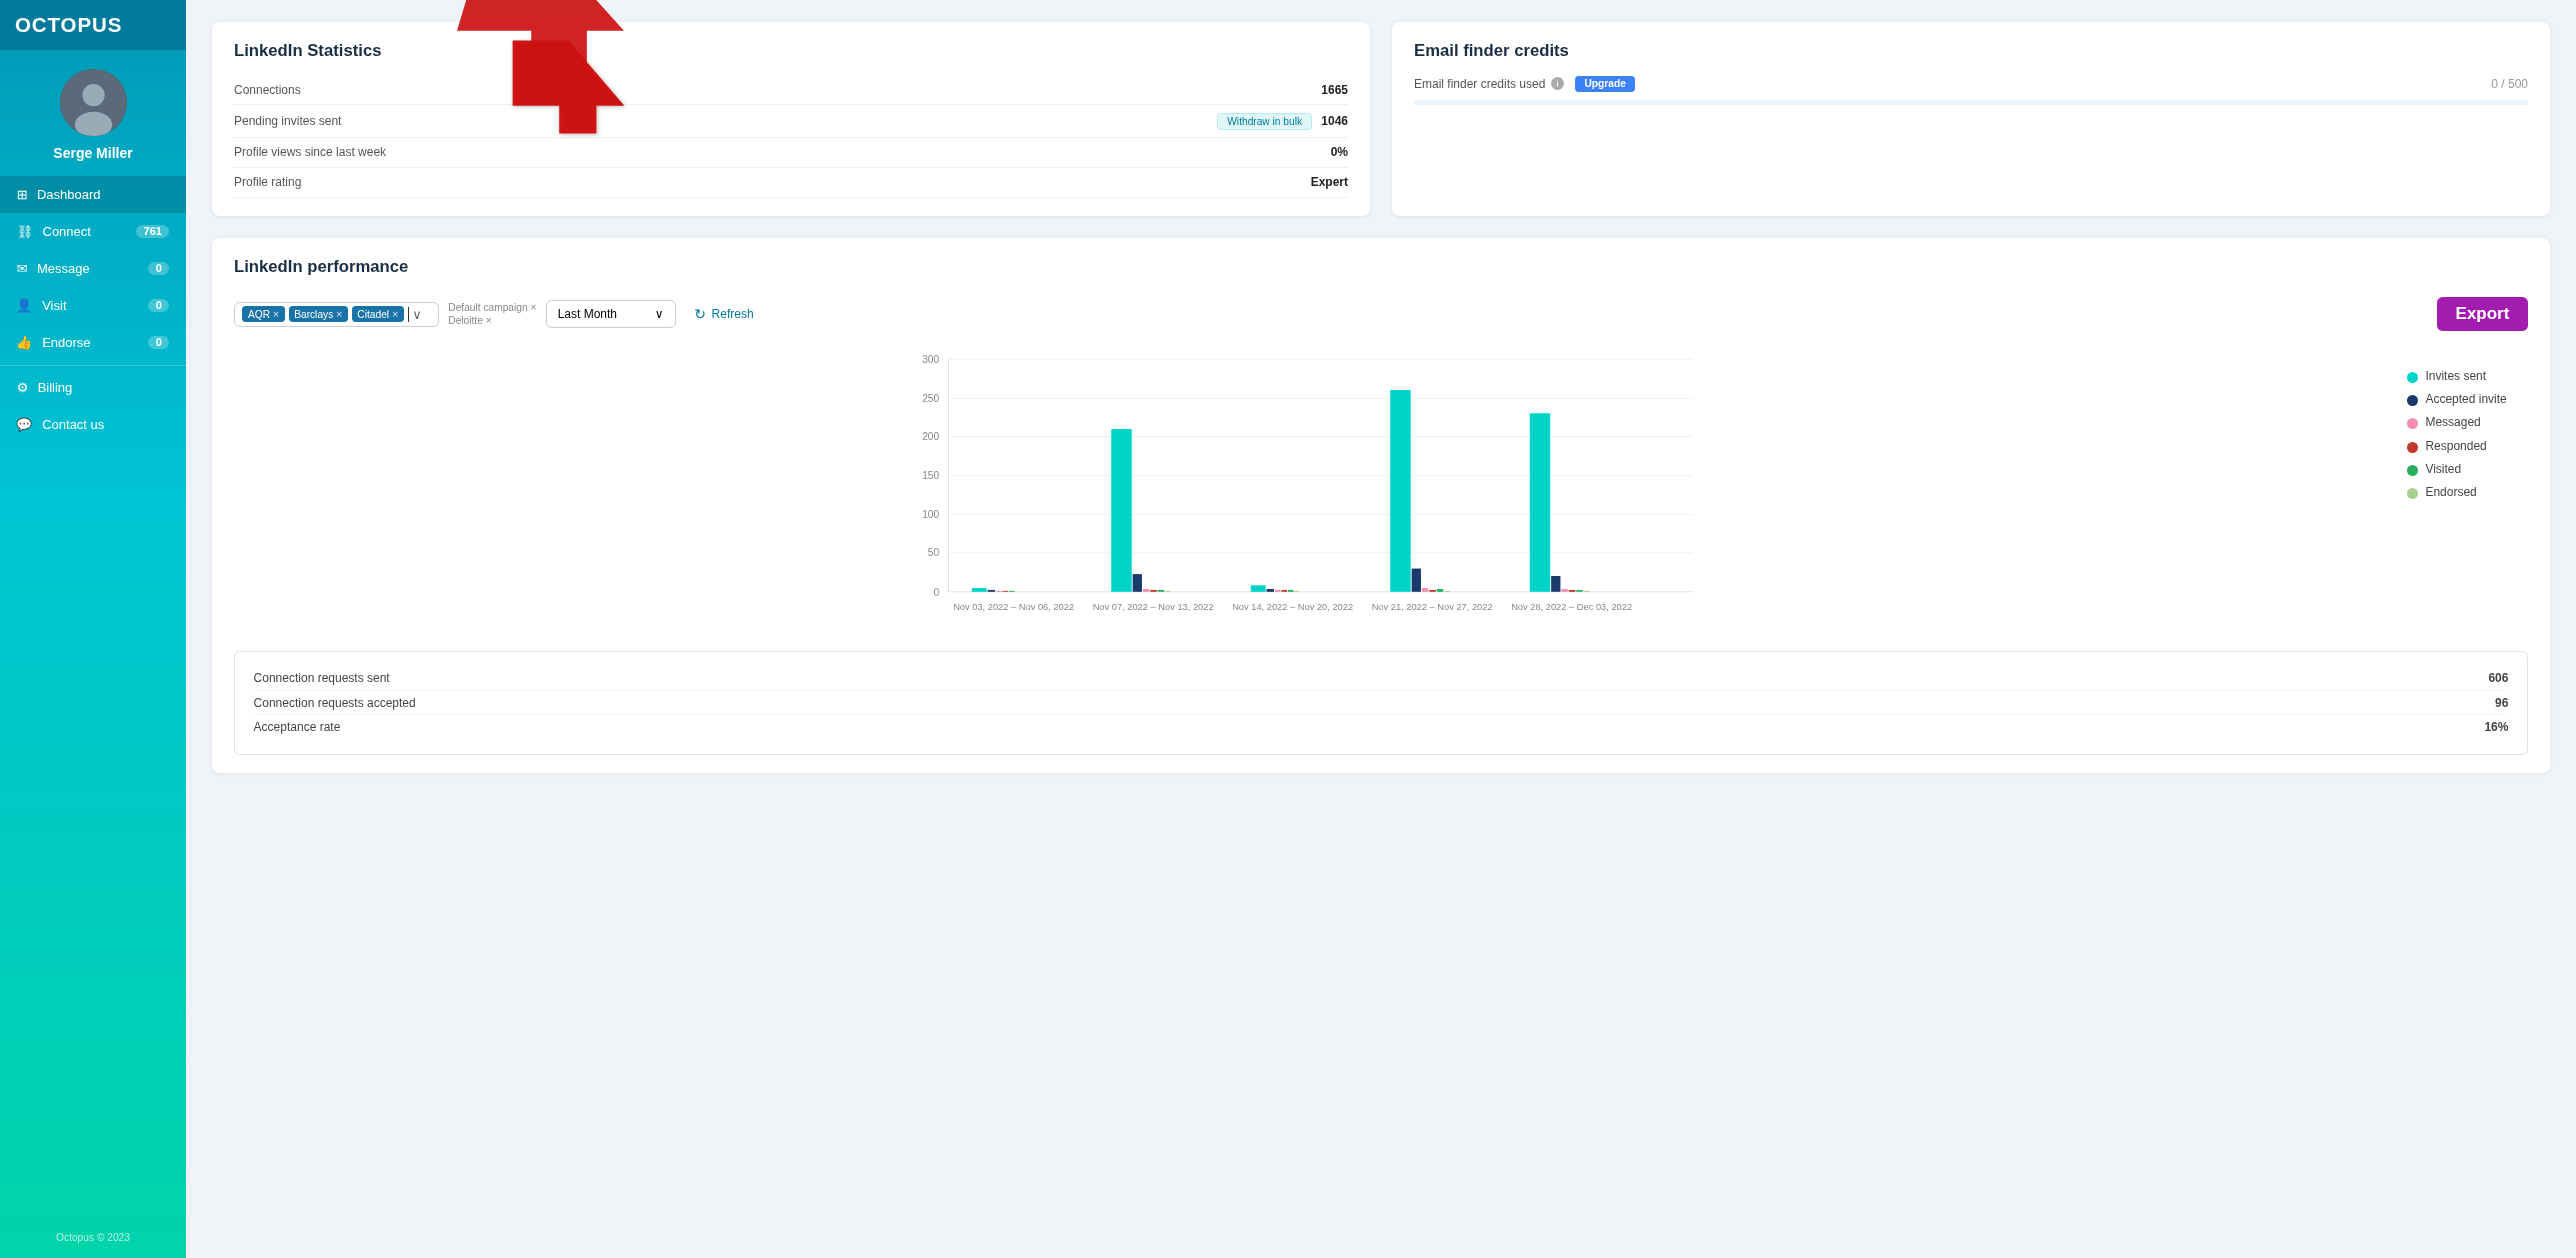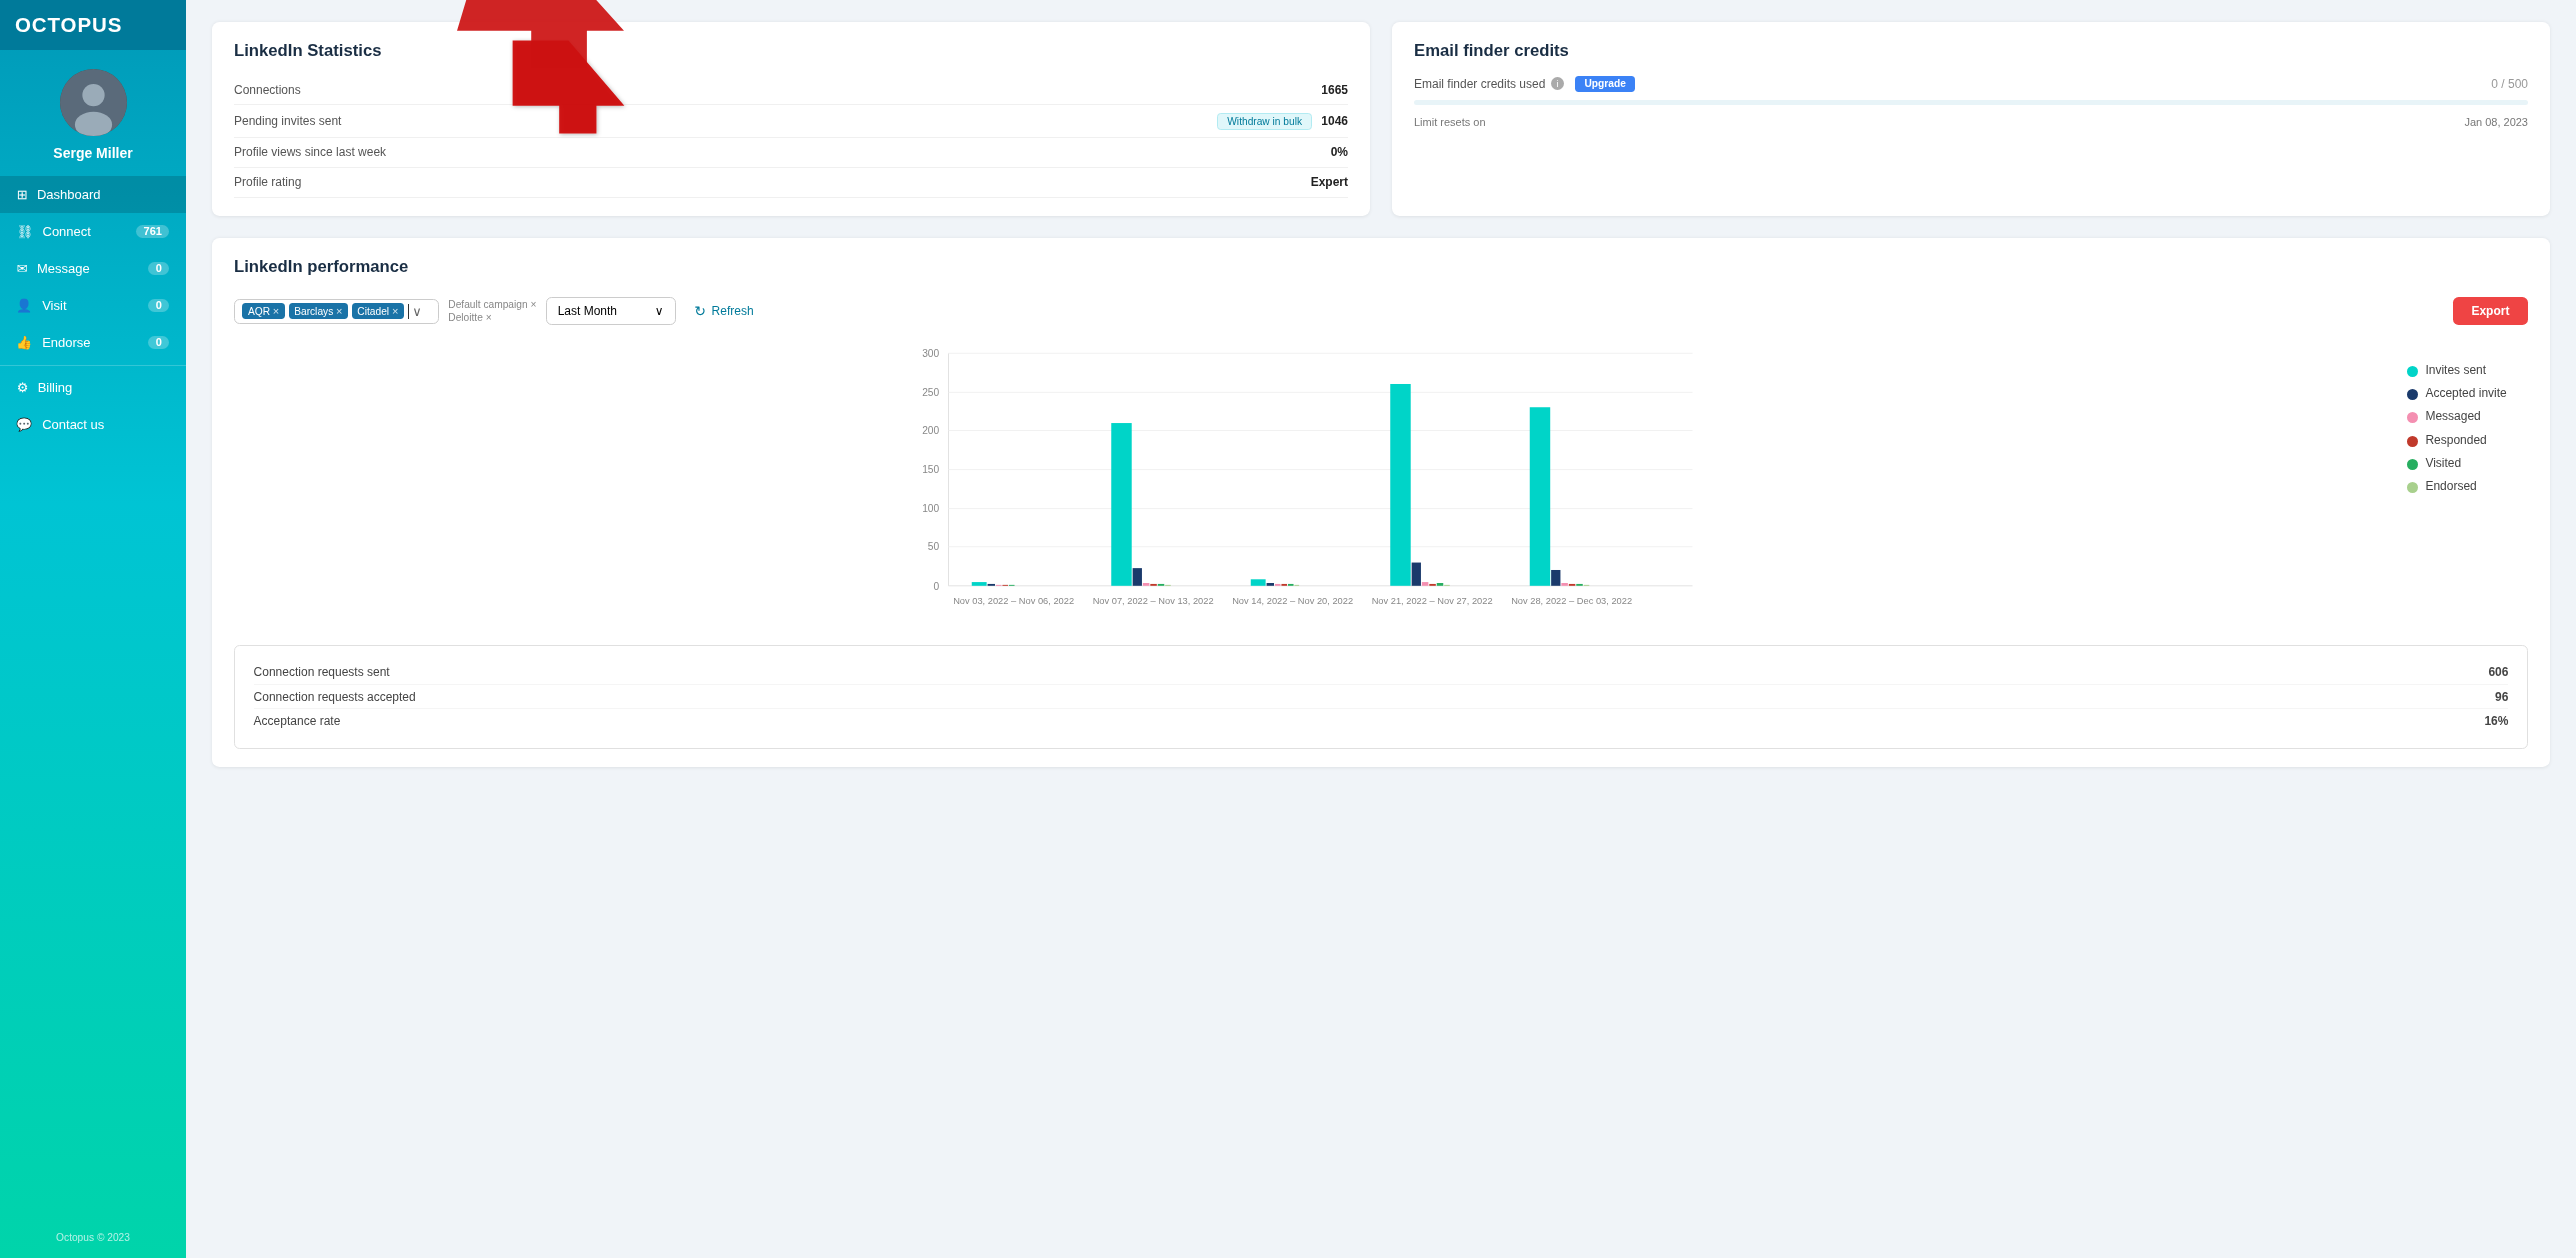--- a/index.html
+++ b/index.html
@@ -261,26 +261,26 @@
       align-items: center;
       gap: 5.6px;
       color: #007a9a;
       cursor: pointer;
       font-size: 12px;
       font-weight: 500;
       padding: 5.6px 9.3px;
     }
     .export-btn {
       margin-left: auto;
-      background: #ef4444;
+      background: #a21caf;
       color: white;
       border: none;
       border-radius: 5.6px;
       padding: 7.4px 18.6px;
-      font-size: 12px;
+      font-size: 17px;
       font-weight: 600;
       cursor: pointer;
     }
 
     
     .chart-container {
       display: flex;
       align-items: flex-start;
       gap: 18.6px;
     }
@@ -457,24 +457,20 @@
       <div class="credits-row">
         <span class="credits-label">
           <span>Email finder credits used</span>
           <span class="info-icon">i</span>
           <button class="upgrade-btn">Upgrade</button>
         </span>
         <span class="credits-value">0 / 500</span>
       </div>
       <div class="progress-bar-container">
         <div class="progress-bar-fill" style="width: 0%"></div>
-      </div>
-      <div class="limit-row">
-        <span>Limit resets on</span>
-        <span>Jan 08, 2023</span>
       </div>
     </div>
   </div>
 
   <div class="performance-section">
     <div class="performance-title">LinkedIn performance</div>
 
     <div class="filters-row">
       <div class="filter-tags-box">
         <span class="filter-tag">

